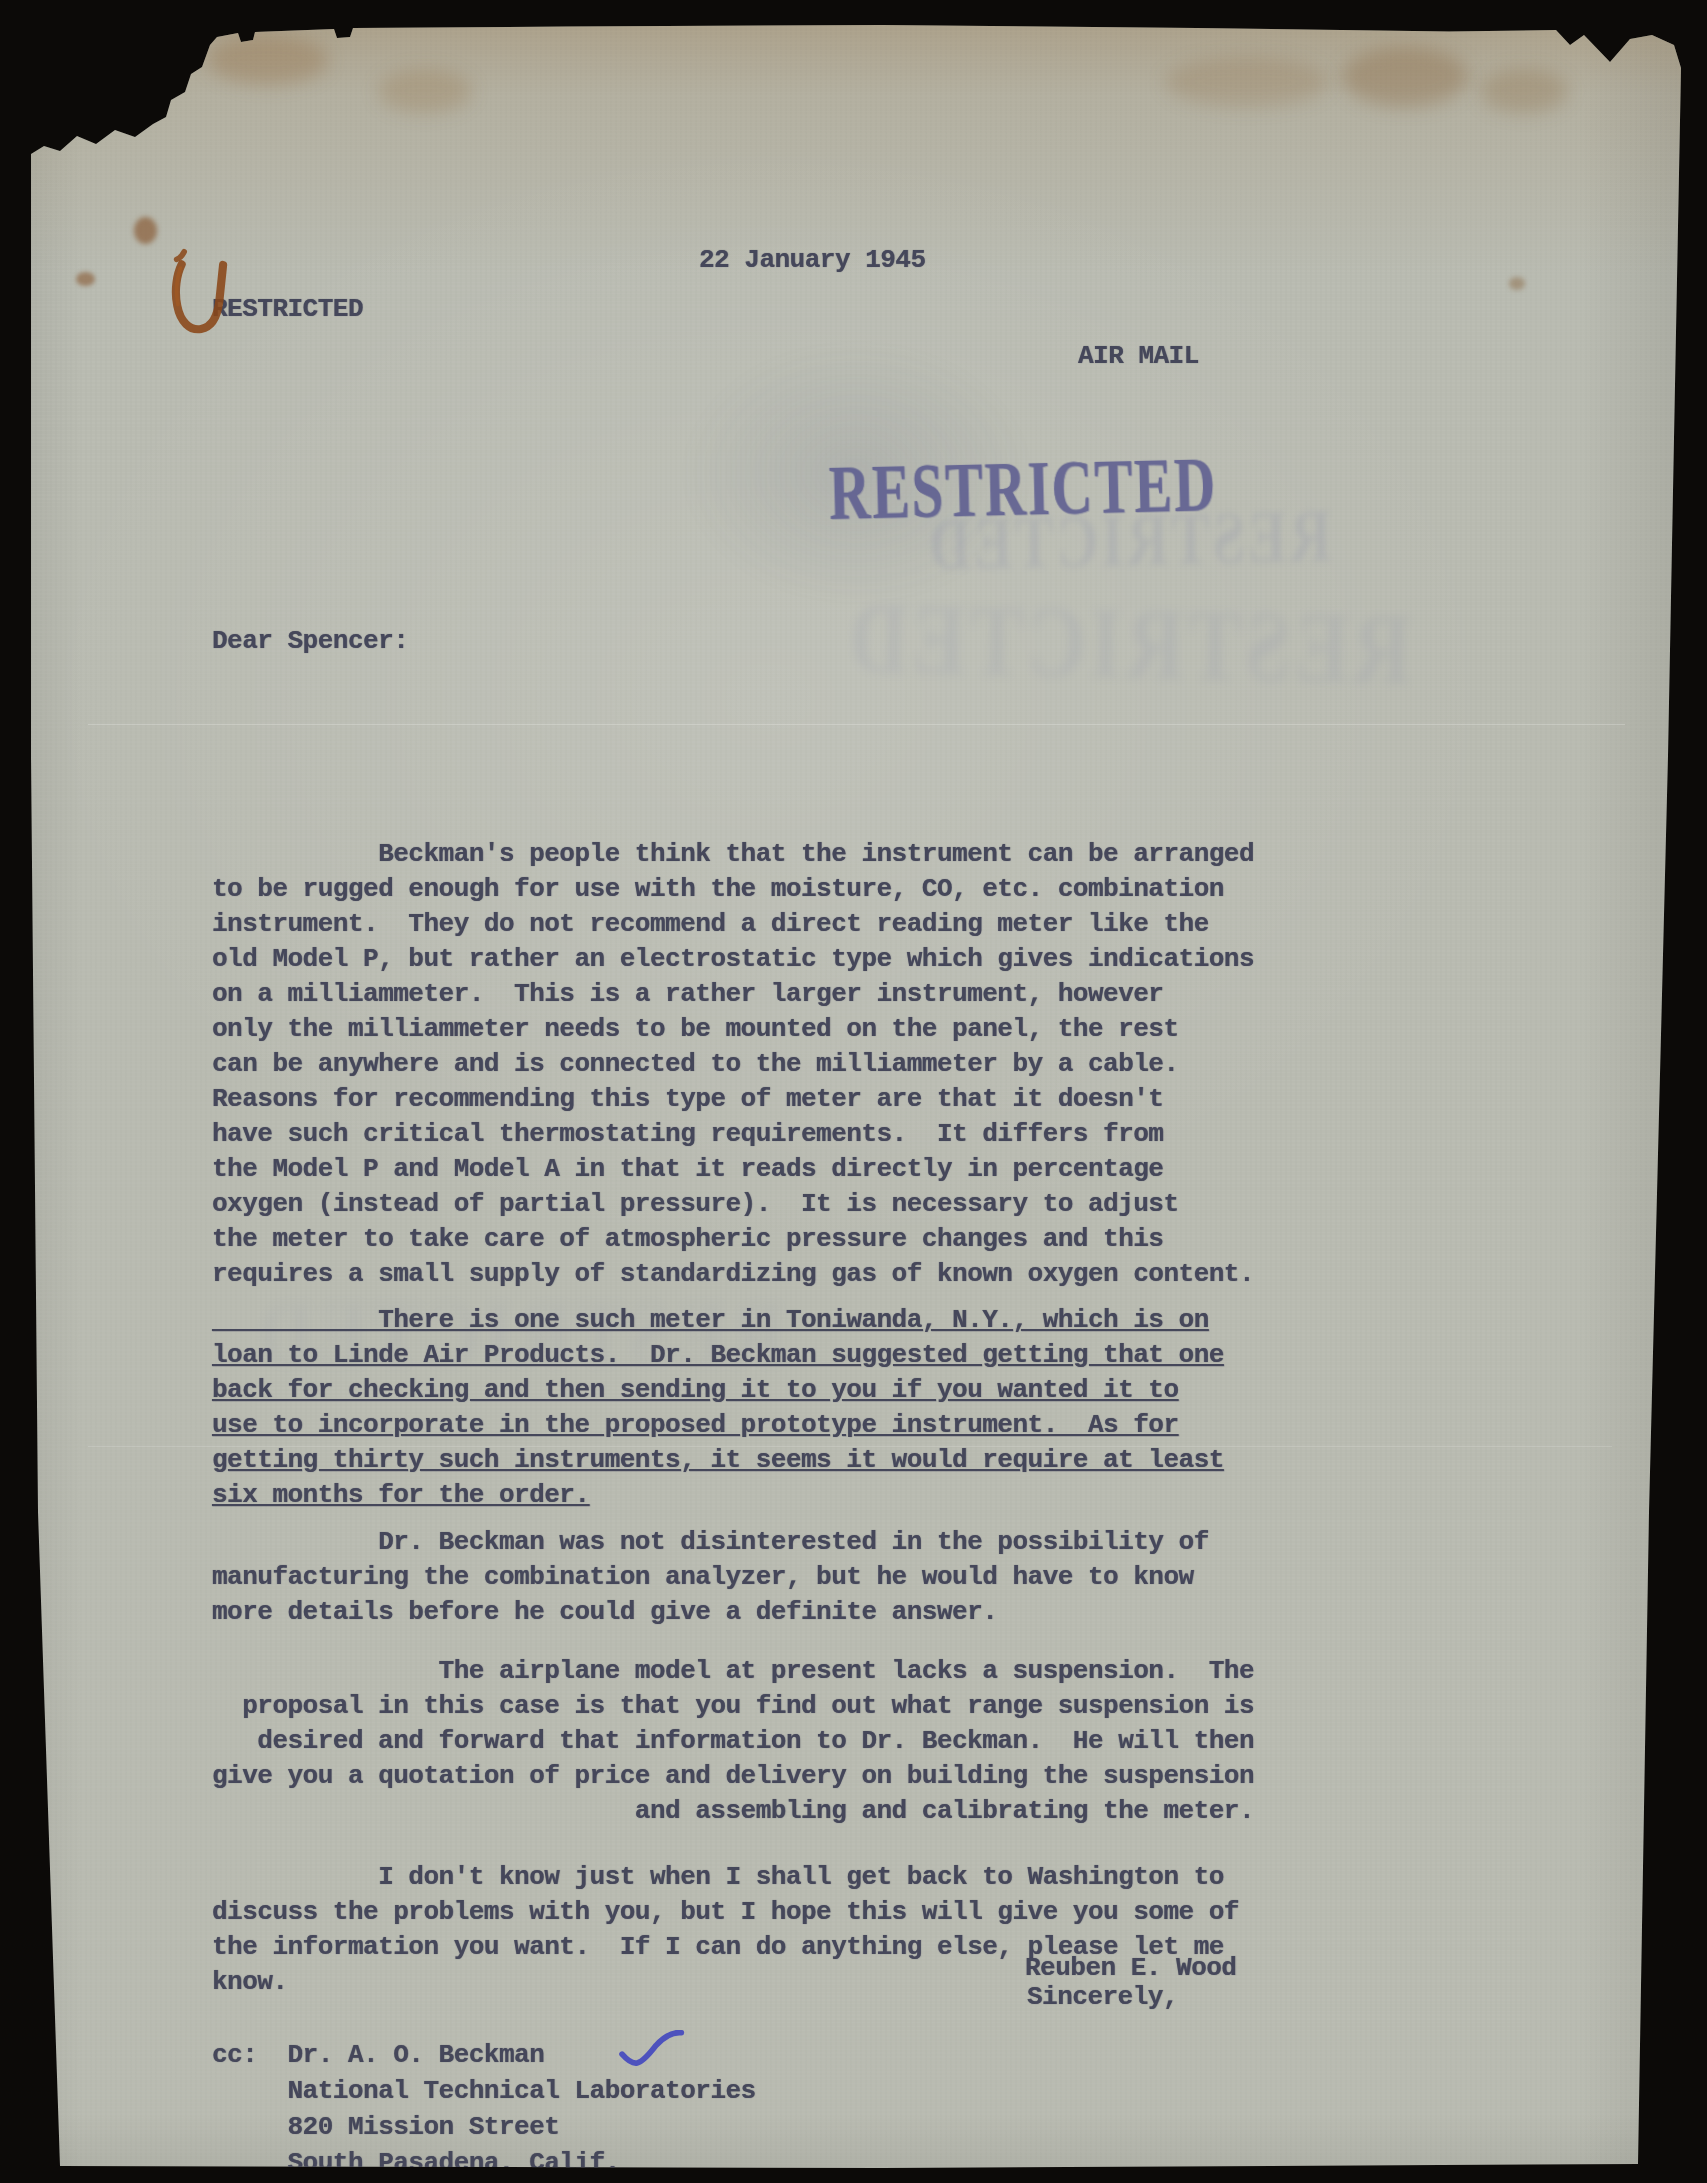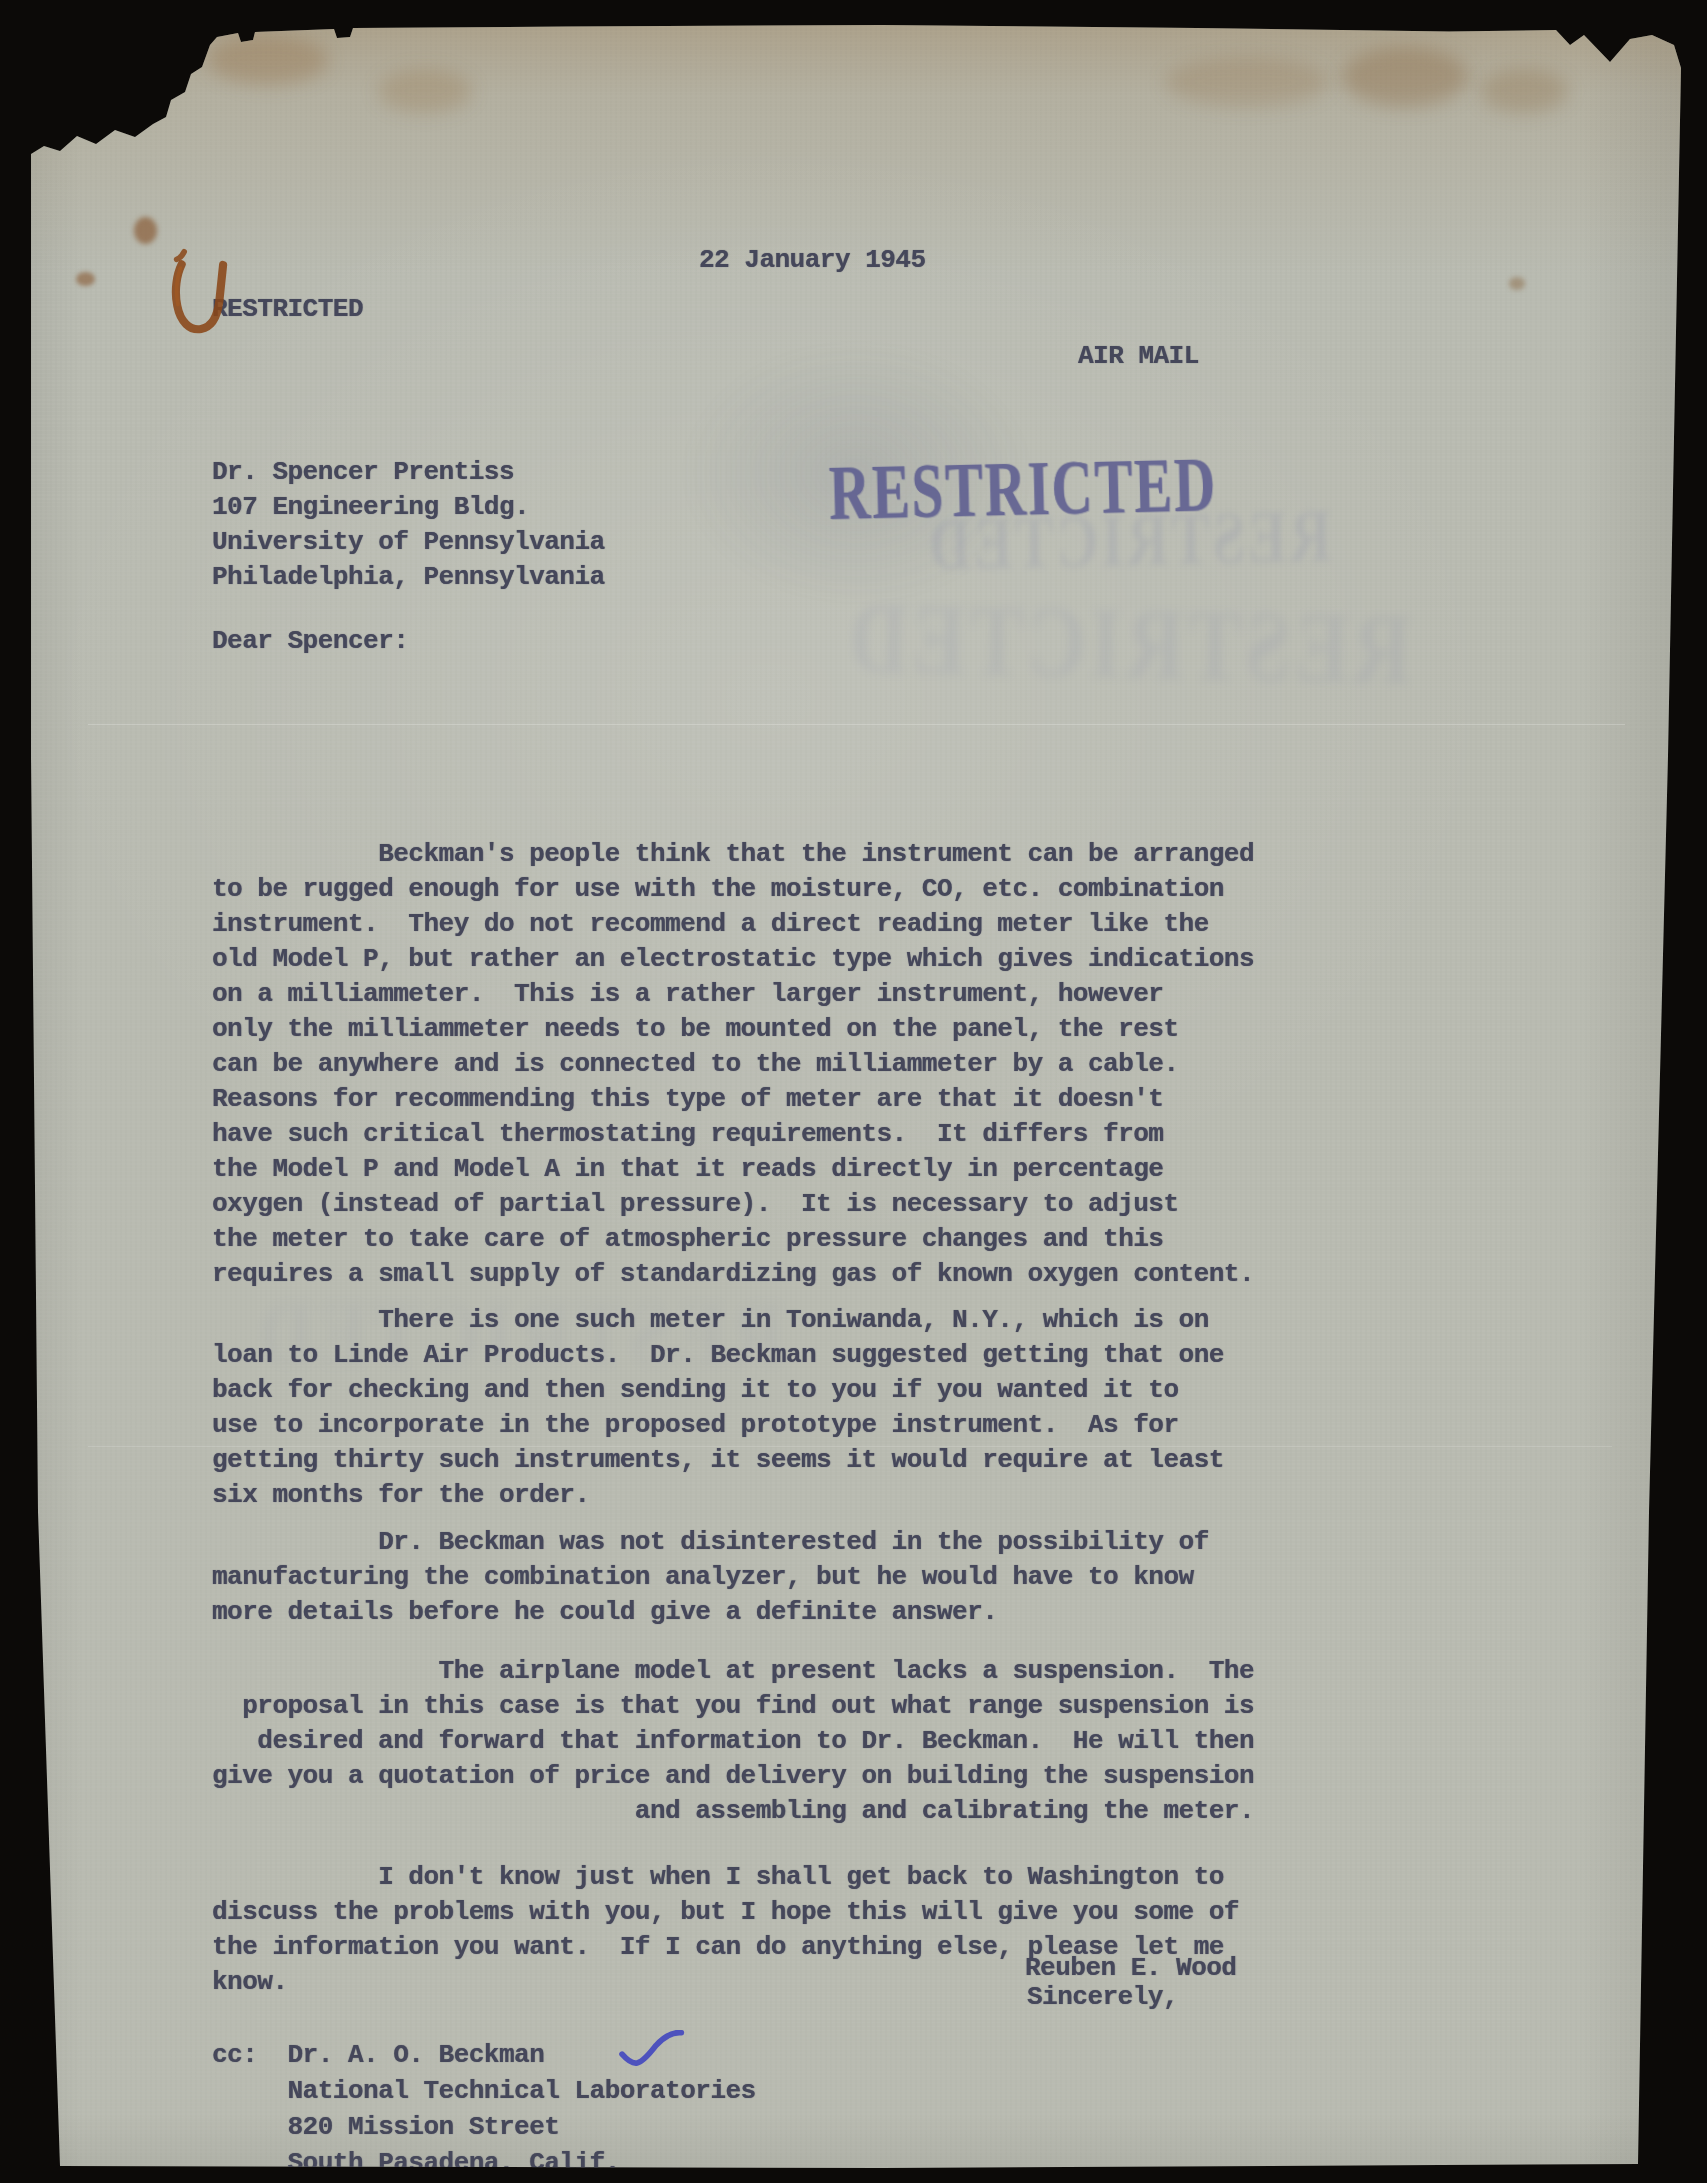--- a/index.html
+++ b/index.html
@@ -85,41 +85,37 @@
   <div class="ghost ghost1">RESTRICTED</div>
   <div class="ghost ghost2">RESTRICTED</div>
   <div class="ghost ghost3">RESTRICTED</div>
 
   <div class="type" style="left:699px;top:243px;">22 January 1945</div>
   <div class="type" style="left:212px;top:292px;">RESTRICTED</div>
   <div class="type" style="left:1078px;top:292px;margin-top:47px;">AIR MAIL</div>
 
   <div class="stamp">RESTRICTED</div>
 
-  <div class="type lh56" style="left:212px;top:455px;">Dr. Spencer Prentiss
-107 Engineering Bldg.
-University of Pennsylvania
-Philadelphia, Pennsylvania</div>
 
   <div class="type" style="left:212px;top:624px;">Dear Spencer:</div>
 
   <div class="type" style="left:212px;top:837px;">           Beckman's people think that the instrument can be arranged
 to be rugged enough for use with the moisture, CO, etc. combination
 instrument.  They do not recommend a direct reading meter like the
 old Model P, but rather an electrostatic type which gives indications
 on a milliammeter.  This is a rather larger instrument, however
 only the milliammeter needs to be mounted on the panel, the rest
 can be anywhere and is connected to the milliammeter by a cable.
 Reasons for recommending this type of meter are that it doesn't
 have such critical thermostating requirements.  It differs from
 the Model P and Model A in that it reads directly in percentage
 oxygen (instead of partial pressure).  It is necessary to adjust
 the meter to take care of atmospheric pressure changes and this
 requires a small supply of standardizing gas of known oxygen content.</div>
-  <div class="type" style="left:212px;top:1303px;">           There is one such meter in Toniwanda, N.Y., which is on
+  <div class="type" style="left:212px;top:1303px;text-decoration:underline;">           There is one such meter in Toniwanda, N.Y., which is on
 loan to Linde Air Products.  Dr. Beckman suggested getting that one
 back for checking and then sending it to you if you wanted it to
 use to incorporate in the proposed prototype instrument.  As for
 getting thirty such instruments, it seems it would require at least
 six months for the order.</div>
   <div class="type" style="left:212px;top:1525px;">           Dr. Beckman was not disinterested in the possibility of
 manufacturing the combination analyzer, but he would have to know
 more details before he could give a definite answer.</div>
   <div class="type" style="left:212px;top:1654px;text-align:right;">           The airplane model at present lacks a suspension.  The
 proposal in this case is that you find out what range suspension is

